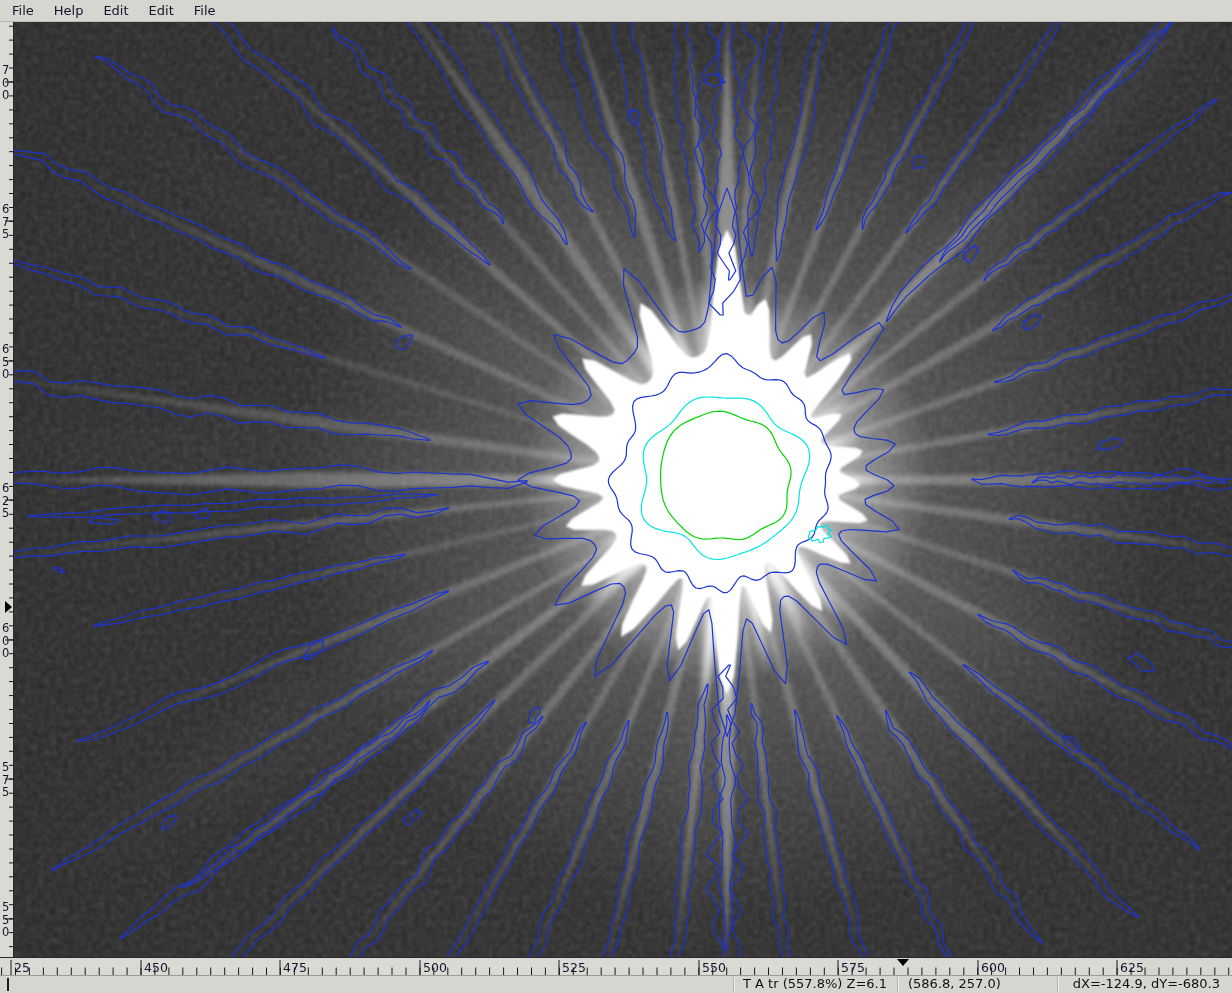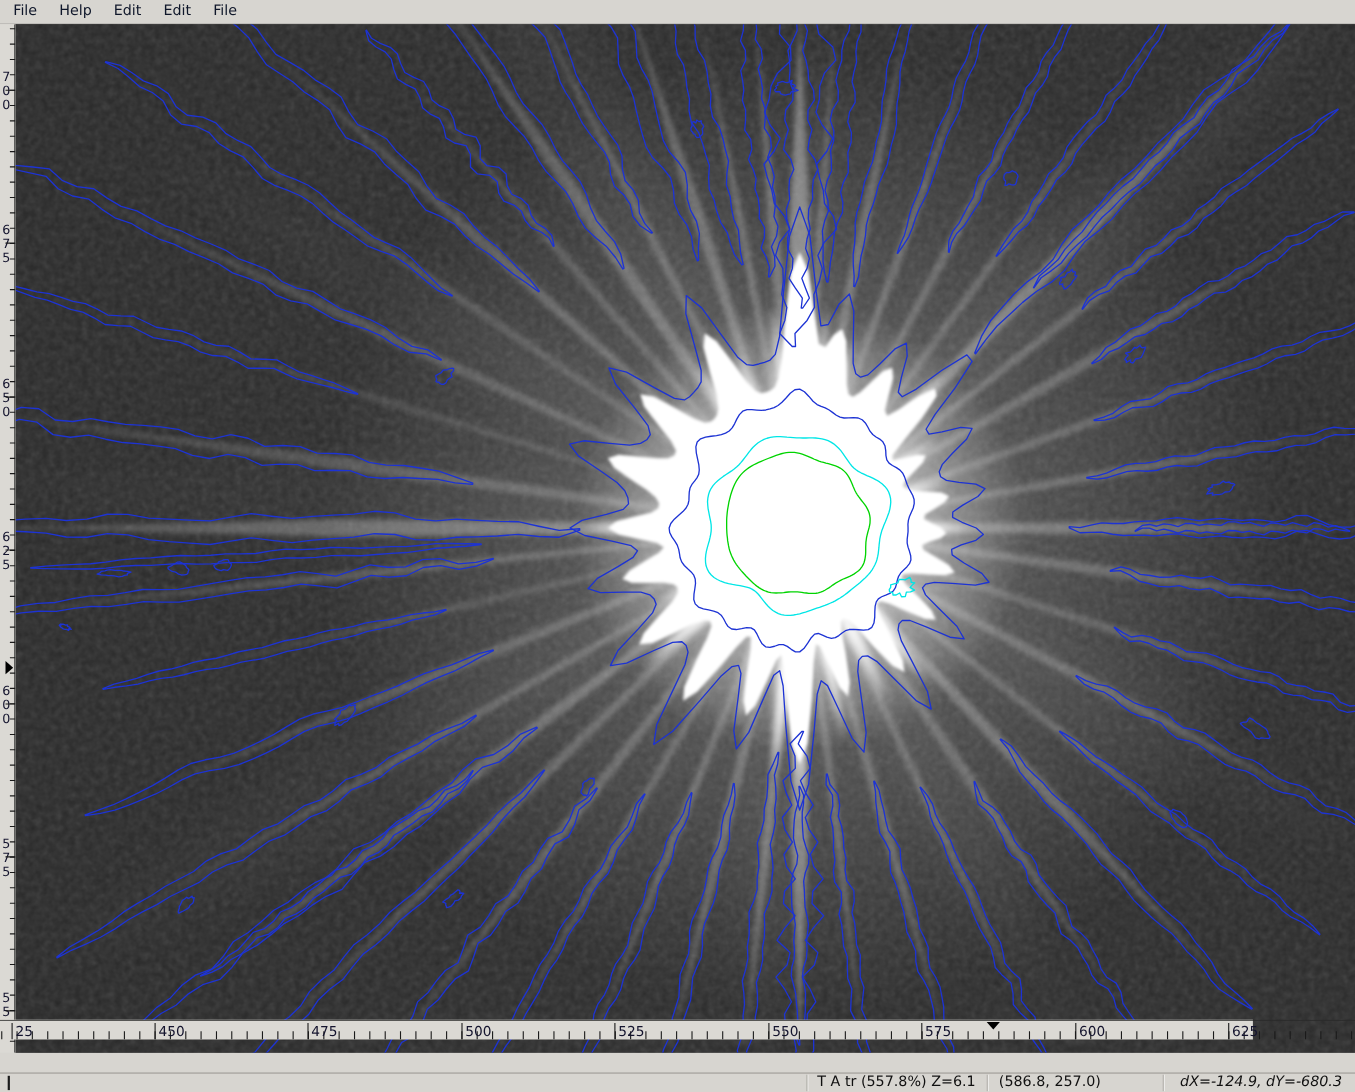--- a/index.html
+++ b/index.html
@@ -4,27 +4,27 @@
 <style>
   html,body{margin:0;padding:0;background:#888;}
   #app{position:relative;width:1232px;height:993px;background:#d7d5d0;overflow:hidden;
        font-family:"DejaVu Sans","Liberation Sans",sans-serif;-webkit-user-select:none;user-select:none;}
   .menubar{position:absolute;left:0;top:0;width:1232px;height:22px;background:#d7d5d0;
            border-bottom:1px solid #bdbbb6;display:flex;align-items:center;padding-left:2px;box-sizing:border-box;}
   .menu-item{font-size:13px;color:#0f172a;padding:2px 10px 3px 10px;cursor:default;}
   .viewport{position:absolute;left:14px;top:22px;width:1218px;height:935px;background:#2d2d2d;overflow:hidden;}
   .viewport svg{display:block;}
   .vruler{position:absolute;left:0;top:22px;width:14px;height:935px;background:#dbd9d4;}
-  .hruler{position:absolute;left:0;top:927px;width:1139px;height:18px;background:#dbd9d4;}
+  .hruler{position:absolute;left:0;top:957px;width:1139px;height:18px;background:#dbd9d4;}
   .statusbar{position:absolute;left:0;top:975px;width:1232px;height:18px;background:#d7d5d0;
              border-top:1px solid #9d9b96;box-sizing:border-box;font-size:13px;color:#101010;}
   .status-text{position:absolute;top:0;line-height:16px;white-space:pre;}
   .st-mode{left:743px;}
   .st-cursor{left:908px;}
-  .st-delta{right:12px;font-style:italic;}
+  .st-delta{right:12px;}
   .sep{position:absolute;top:1px;bottom:1px;width:1px;background:#b3b1ac;box-shadow:1px 0 0 #efeeeb;}
   .caret{position:absolute;left:7px;top:2px;width:2px;height:13px;background:#1b1b1b;}
 </style>
 </head>
 <body>
 
 <div id="app">
 
   <div class="menubar">
       <span class="menu-item">File</span>

